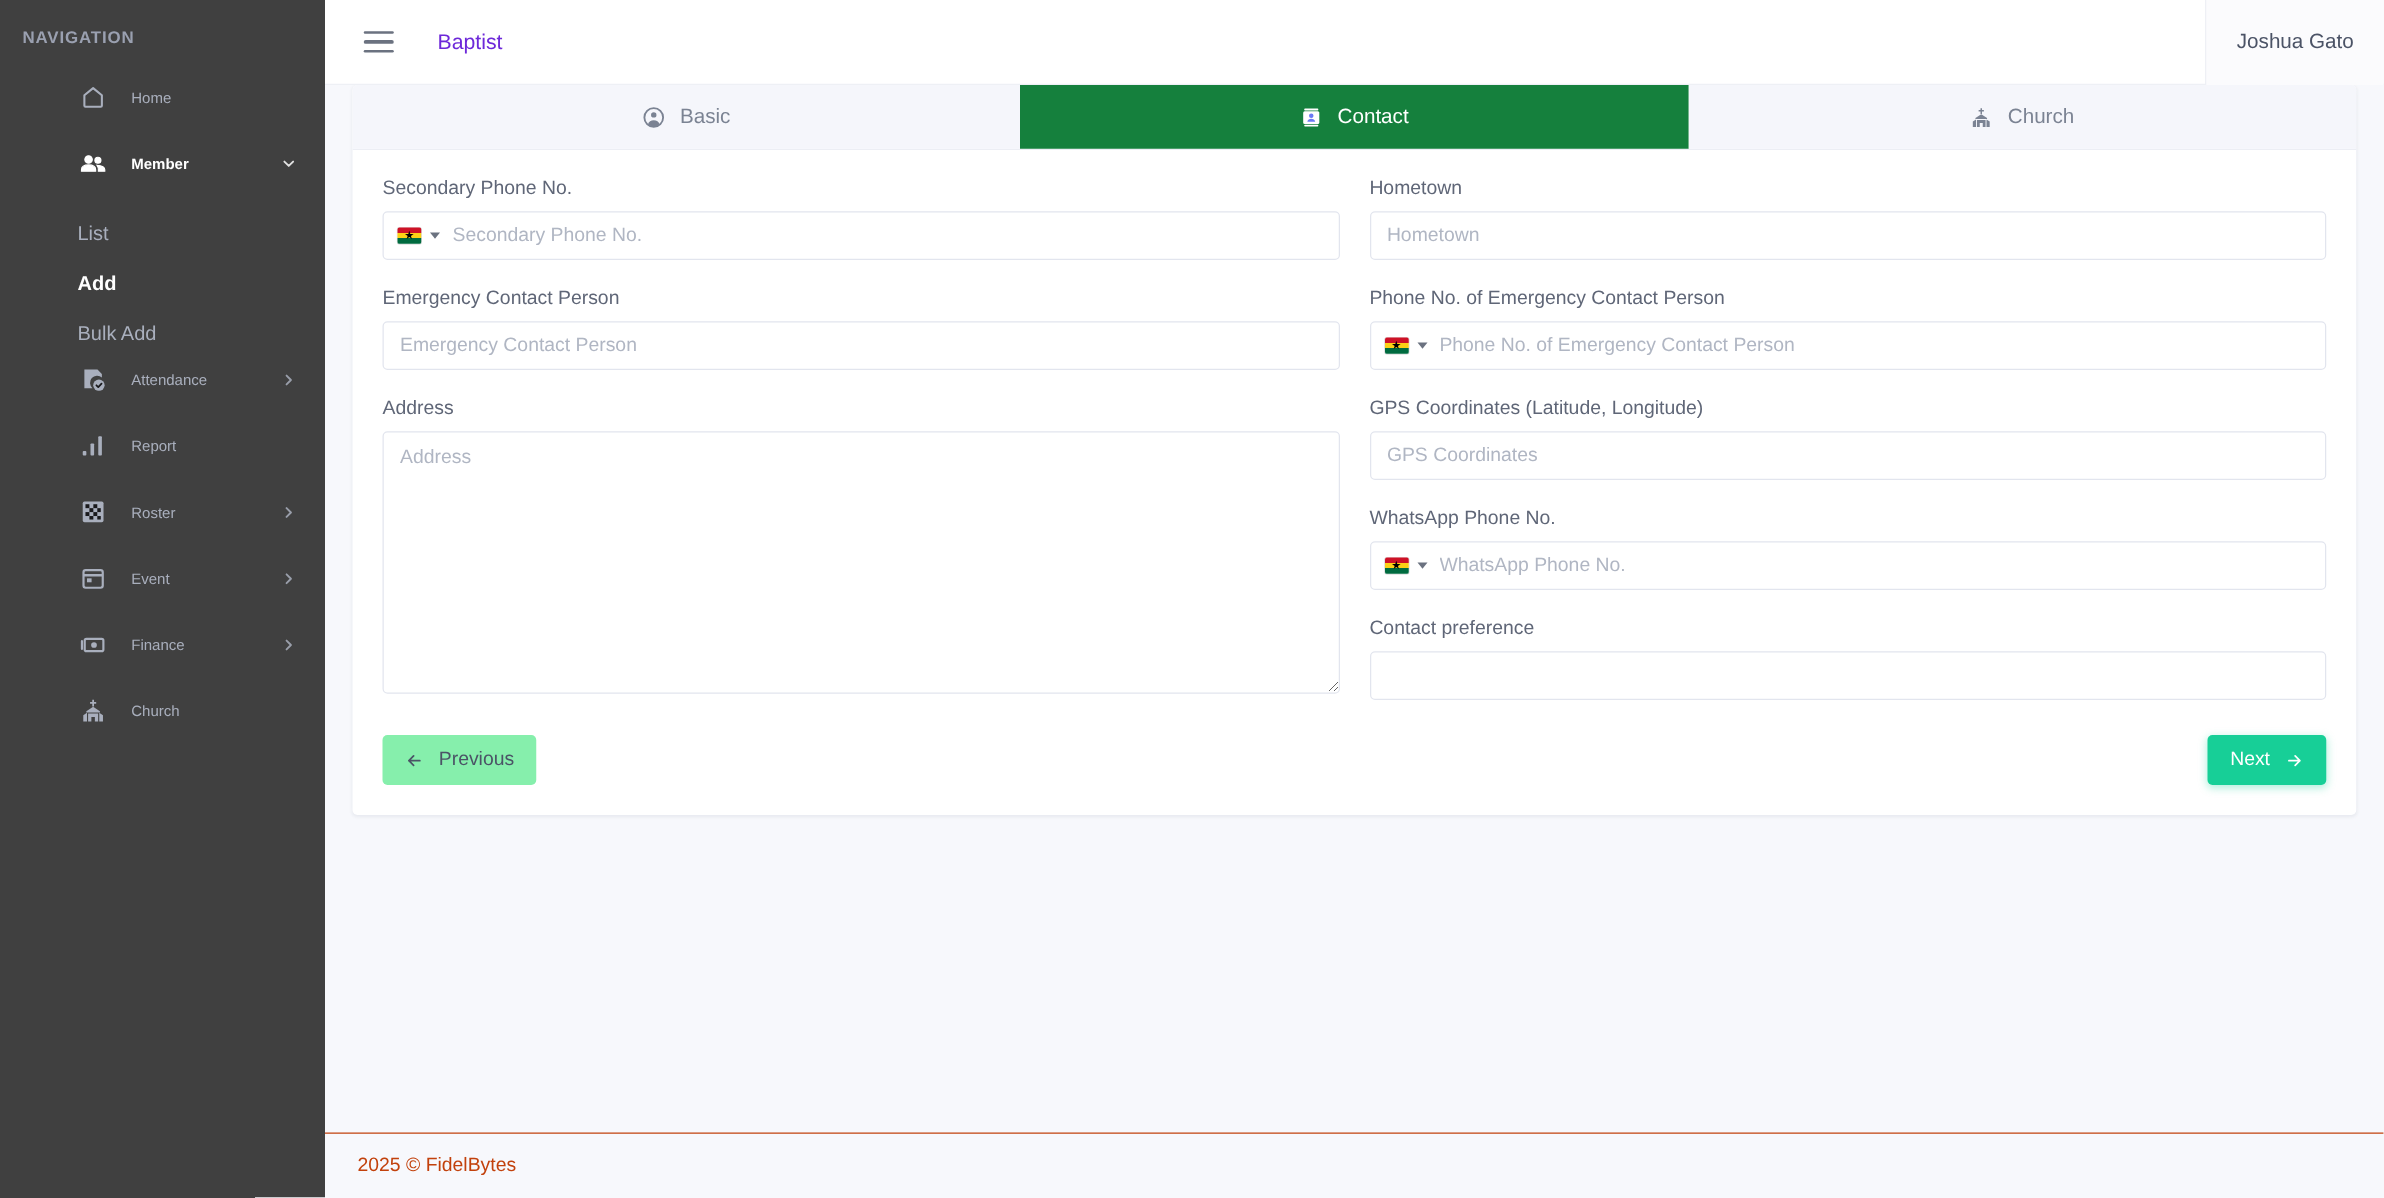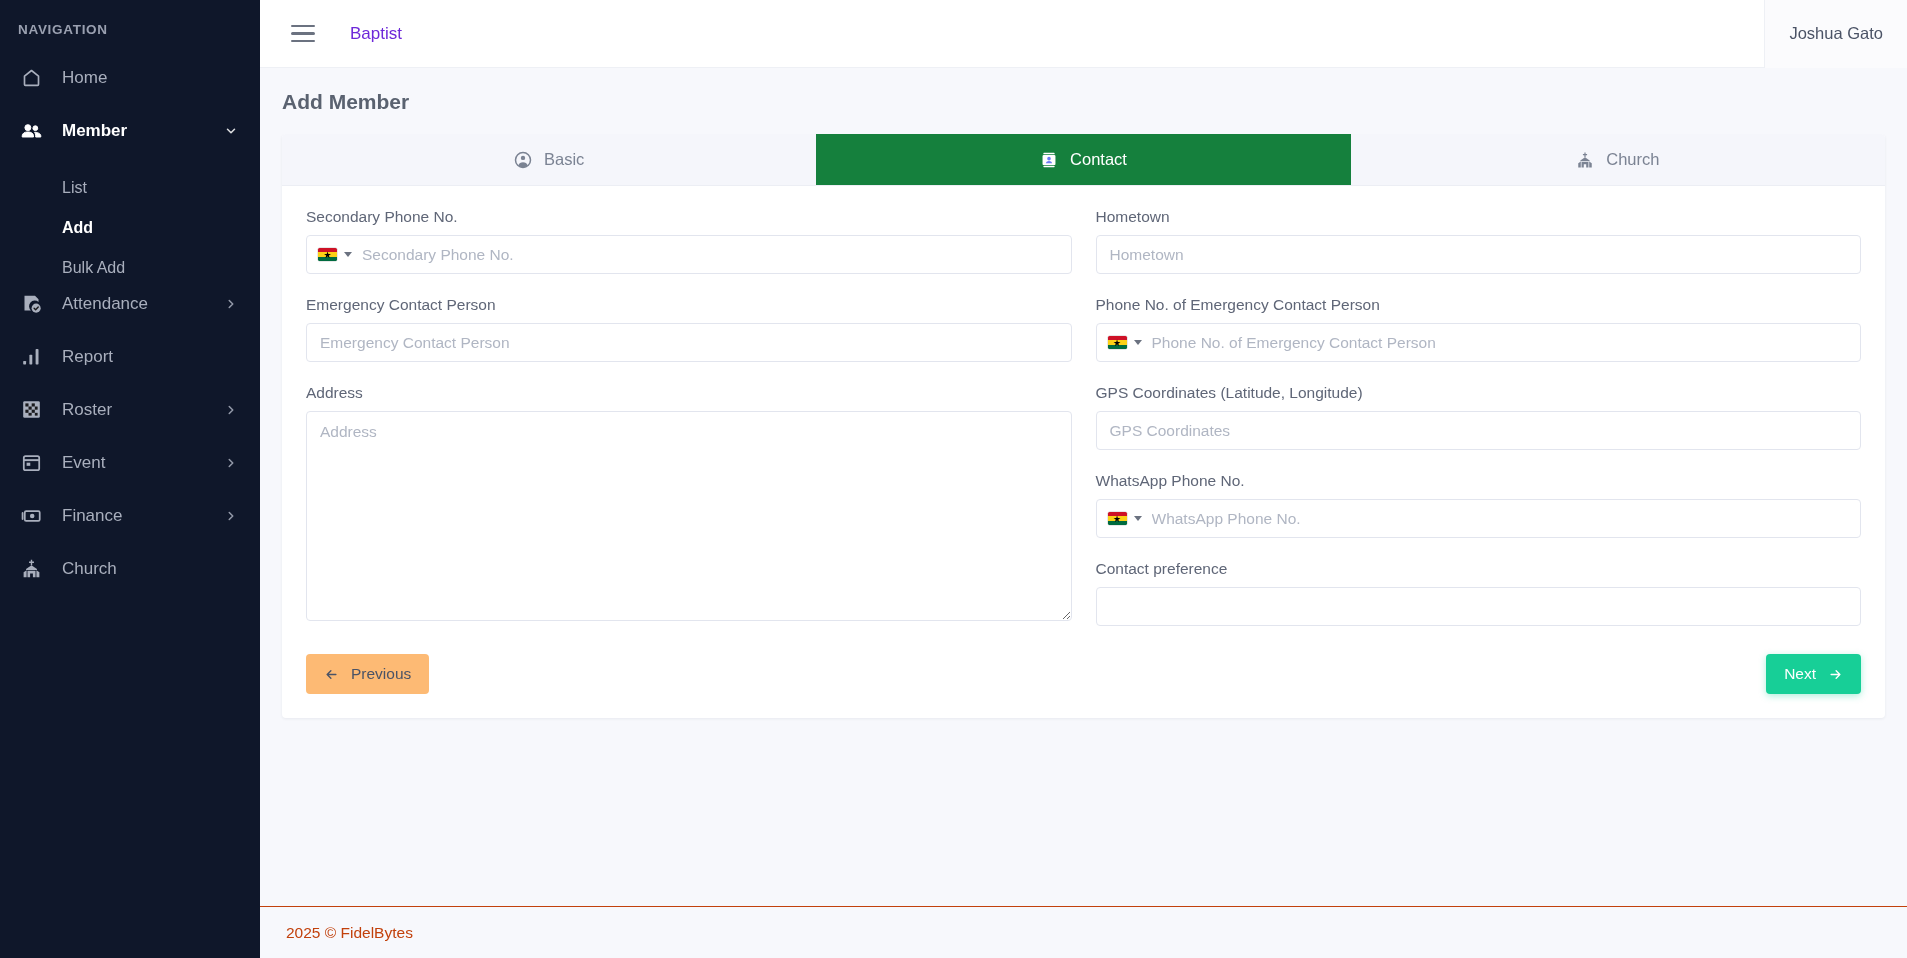--- a/index.html
+++ b/index.html
@@ -7,33 +7,33 @@
     width: 1907px; height: 958px;
     font-family: "Liberation Sans", sans-serif;
     background: #f7f8fc;
     overflow: hidden;
   }
   .app { display: flex; width: 1907px; height: 958px; }
 
   
   .sidebar {
     width: 260px; min-width: 260px; height: 958px;
-    background: #0f172a;
+    background: #404040;
     padding-top: 10px;
     overflow: hidden;
   }
   .nav-heading {
     color: #9aa0b0; font-size: 13.5px; font-weight: 700;
     letter-spacing: 0.7px; padding: 12px 0 14px 18px;
   }
   .nav-item {
     display: flex; align-items: center;
     height: 53px; padding: 0 22px 0 18px;
-    color: #a9afbd; font-size: 17px;
-    cursor: pointer; position: relative;
+    color: #a9afbd; font-size: 12px;
+    cursor: pointer; position: relative; margin-left: 43px;
   }
   .nav-item .ico {
     width: 26px; height: 22px; margin-right: 18px;
     display: flex; align-items: center; justify-content: center;
     flex-shrink: 0;
   }
   .nav-item .ico svg { display:block; }
   .nav-item .lbl { flex: 1; white-space: nowrap; }
   .nav-item.active { color: #ffffff; font-weight: 700; }
   .nav-item.active .ico svg { fill: #ffffff; stroke: #ffffff; }
@@ -136,21 +136,21 @@
   }
   .ta::placeholder { color: #b0b6c3; }
 
   .btn-row { display: flex; align-items: center; padding: 6px 0 6px 0; }
   .btn {
     display: inline-flex; align-items: center; gap: 12px;
     height: 40px; padding: 0 18px; border-radius: 4px; border: none;
     font-size: 15.5px; cursor: pointer;
     font-family: "Liberation Sans", sans-serif;
   }
-  .btn-prev { background: #fdba74; color: #4b5366; }
+  .btn-prev { background: #86efac; color: #4b5366; }
   .btn-next { background: #17cf97; color: #ffffff; margin-left: auto;
               box-shadow: 0 2px 7px rgba(23,207,151,.35); }
 
   .footer {
     height: 52px; display: flex; align-items: center;
     padding-left: 26px; color: #c2410c; font-size: 15.5px;
     background: #f7f8fc; flex-shrink: 0; border-top: 1px solid #c2410c;
   }
 </style>
 </head>
@@ -292,21 +292,20 @@
           <span></span>
           <span></span>
       </div>
       <a class="brand">Baptist</a>
       <div class="topbar-spacer"></div>
       <div class="user-box">
         <span>Joshua Gato</span>
       </div>
     </header>
 
-    <h1 class="page-title">Add Member</h1>
 
     <div class="content-wrap">
       <div class="card">
 
         <div class="tabs">
           <div class="tab">
             <span class="ticon">
               <svg width="18" height="18" viewBox="0 0 24 24" fill="#7b8393">
                   <circle cx="12" cy="12" r="10" fill="none" stroke="#7b8393" stroke-width="2"></circle>
                   <circle cx="12" cy="9.2" r="2.9"></circle>

